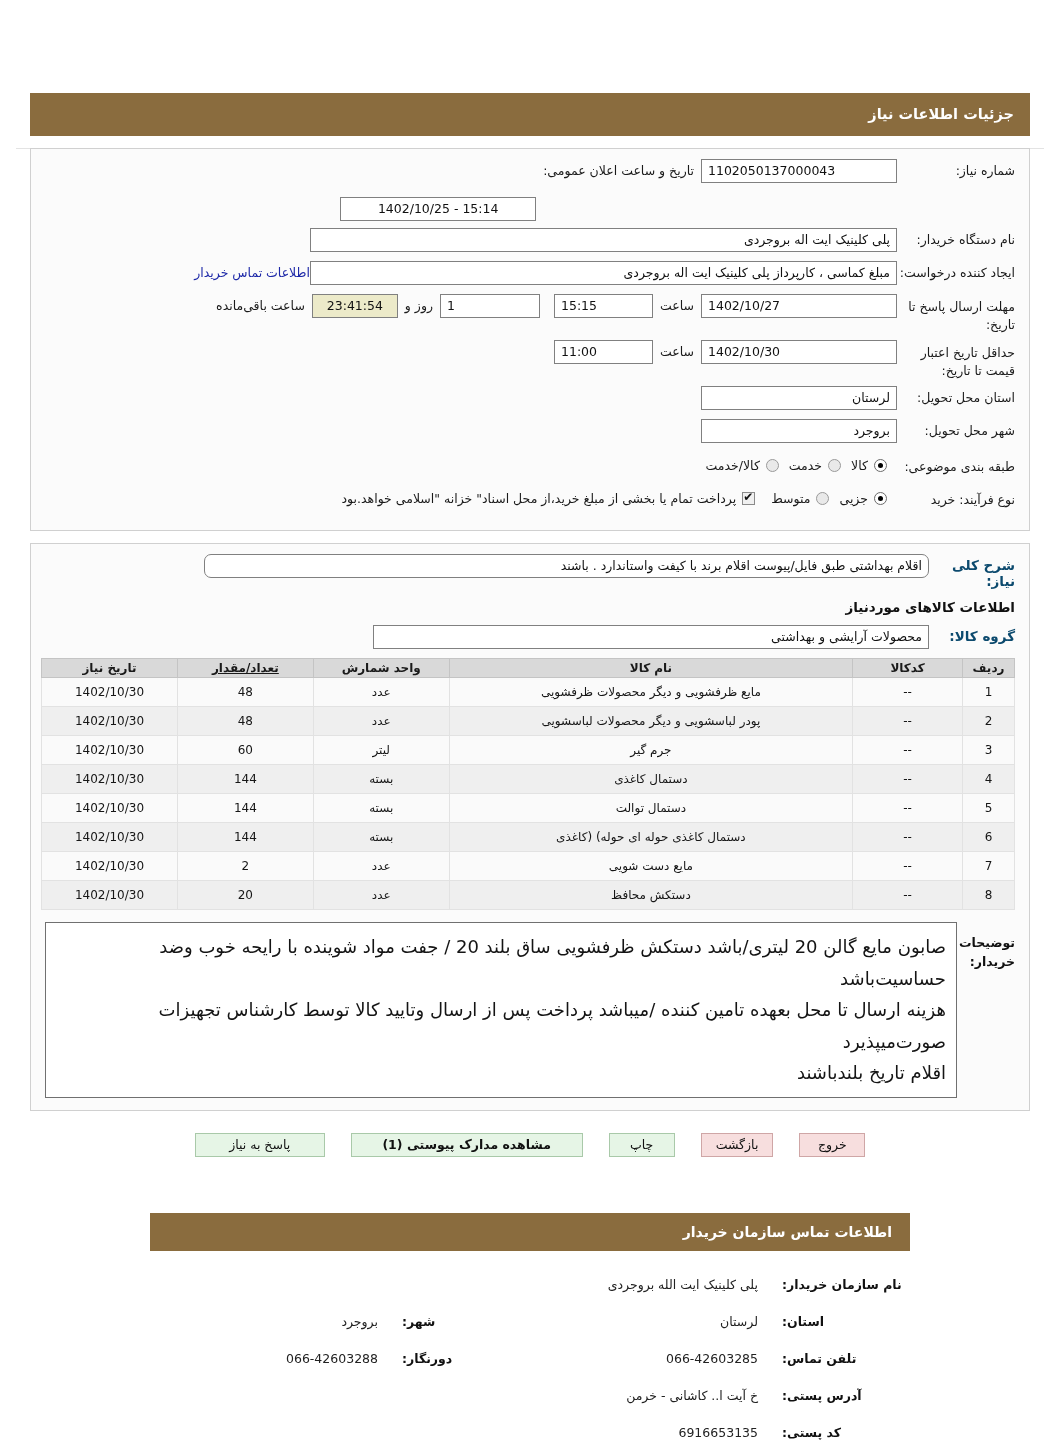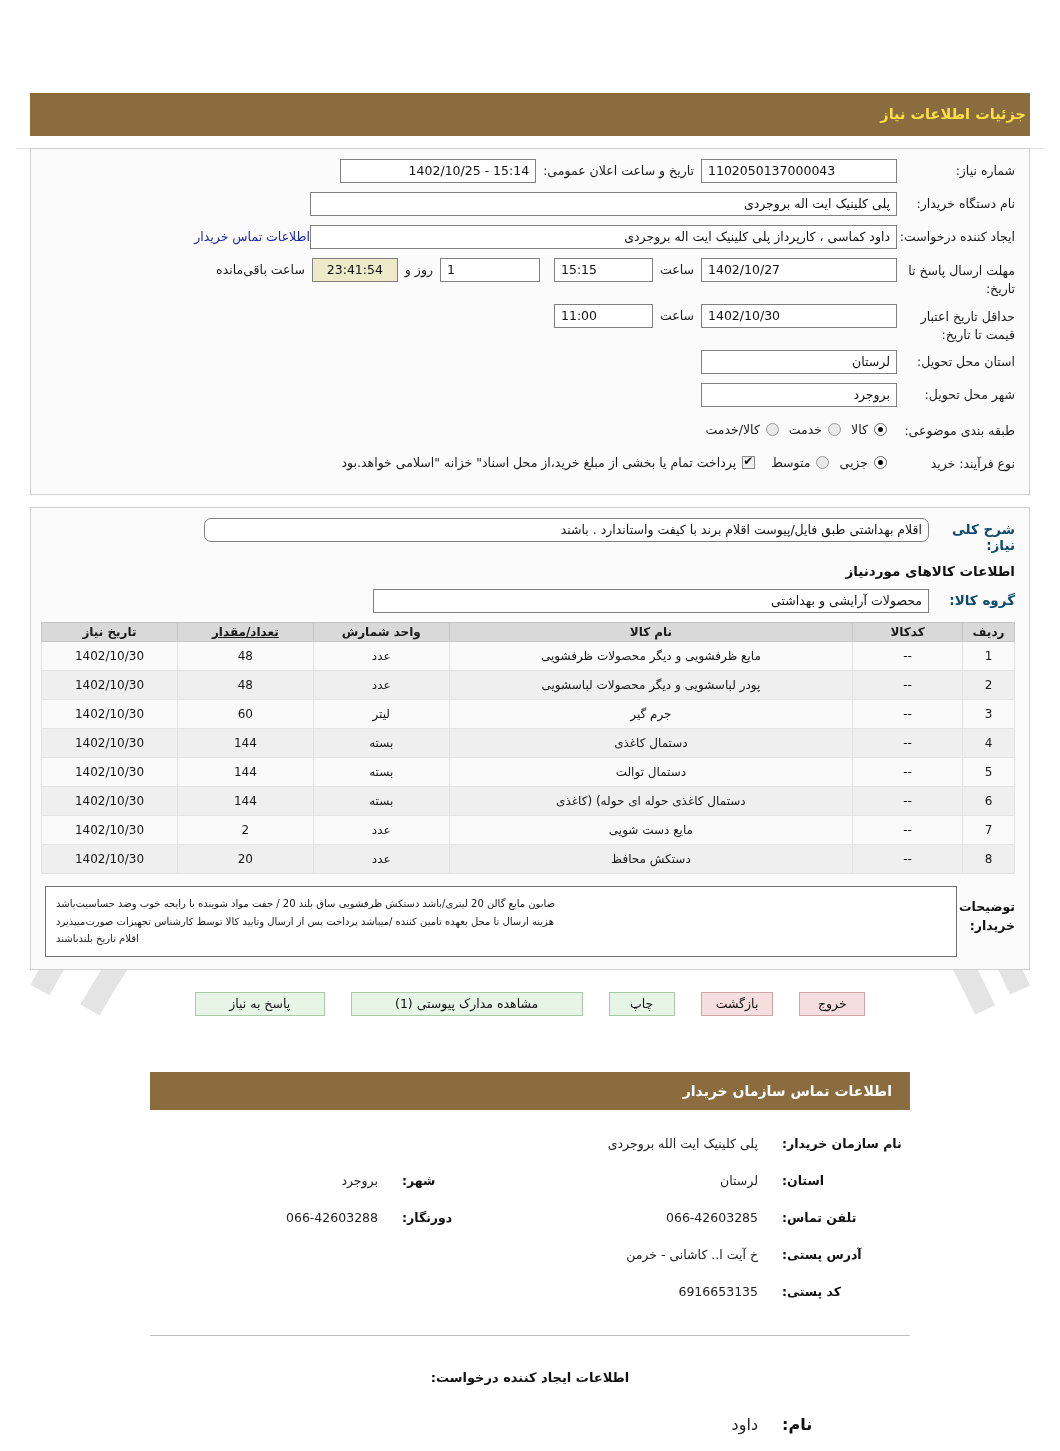--- a/index.html
+++ b/index.html
@@ -34,26 +34,26 @@
 
   .top-rule {
     position: absolute;
     left: 16px; right: 16px; top: 55px;
     border-top: 1px solid #e3e3e3;
   }
 
   
   .title-bar {
     background: #8a6c3e;
-    color: #fde047;
+    color: #ffffff;
     height: 43px;
     line-height: 43px;
     font-size: 14.5px;
     font-weight: 600;
-    padding: 0 4px;
+    padding: 0 16px;
     text-align: right;
     letter-spacing: .3px;
   }
   .title-bar.main {
     margin: 93px 30px 0 30px;
     width: 1000px;
     box-sizing: border-box;
   }
 
   
@@ -100,21 +100,21 @@
     white-space: nowrap;
   }
   .fld.w-need   { width: 196px; text-align: left; direction: ltr; }
   .fld.w-org    { width: 587px; }
   .fld.w-creator{ width: 587px; }
   .fld.w-date   { width: 196px; text-align: left; direction: ltr; }
   .fld.w-time   { width: 99px;  text-align: left; direction: ltr; }
   .fld.w-days   { width: 100px; text-align: left; direction: ltr; }
   .fld.w-prov   { width: 196px; }
   .fld.w-city   { width: 196px; }
-  .fld.w-pub    { width: 196px; text-align: right; direction: ltr; }
+  .fld.w-pub    { width: 196px; text-align: center; direction: ltr; margin-top: 38px; }
   .fld.w-desc   { width: 725px; border-radius: 7px; }
   .fld.w-group  { width: 556px; }
 
   .inline-lbl {
     font-size: 12.5px;
     color: #1a1a1a;
     padding: 4px 7px 0 7px;
     white-space: nowrap;
   }
   .timer {
@@ -249,24 +249,24 @@
     flex: 0 0 58px;
     text-align: right;
     padding-top: 12px;
     line-height: 1.5;
   }
   .notes-box {
     border: 1px solid #707070;
     background: #ffffff;
     flex: 1 1 auto;
     padding: 8px 10px;
-    font-size: 10px;
+    font-size: 18px;
     line-height: 1.75;
     color: #141414;
-    text-align: left;
+    text-align: right;
     min-height: 70px;
   }
 
   
   .btn-row {
     display: flex;
     flex-direction: row;
     justify-content: center;
     align-items: center;
     gap: 26px;
@@ -278,21 +278,21 @@
     line-height: 22px;
     font-size: 12.5px;
     padding: 0 14px;
     text-align: center;
     cursor: pointer;
     color: #111;
     white-space: nowrap;
   }
   .btn.green { background: #e6f5e6; border-color: #a9c9a9; }
   .btn.pink  { background: #f7dede; border-color: #cfa6a6; }
-  .btn.wide  { min-width: 232px; }
+  .btn.wide  { min-width: 232px; font-weight: bold; }
   .btn.med   { min-width: 130px; }
   .btn.small { min-width: 66px; }
 
   
   .contact-wrap {
     width: 760px;
     margin: 56px auto 0 auto;
   }
   .contact-bar {
     background: #8a6c3e;
@@ -388,21 +388,21 @@
       <div class="fld w-pub">1402/10/25 - 15:14</div>
     </div>
 
     <div class="row">
       <div class="lbl">نام دستگاه خریدار:</div>
       <div class="fld w-org">پلی کلینیک ایت اله بروجردی</div>
     </div>
 
     <div class="row">
       <div class="lbl">ایجاد کننده درخواست:</div>
-      <div class="fld w-creator">داود کماسی ، کارپرداز پلی کلینیک ایت اله بروجردی</div>
+      <div class="fld w-creator">مبلغ کماسی ، کارپرداز پلی کلینیک ایت اله بروجردی</div>
       <a class="link">اطلاعات تماس خریدار</a>
     </div>
 
     <div class="row">
       <div class="lbl tall">مهلت ارسال پاسخ تا تاریخ:</div>
       <div class="fld w-date">1402/10/27</div>
       <div class="inline-lbl">ساعت</div>
       <div class="fld w-time">15:15</div>
       <div class="inline-lbl" style="padding:0 10px 0 4px;"></div>
       <div class="fld w-days">1</div>

